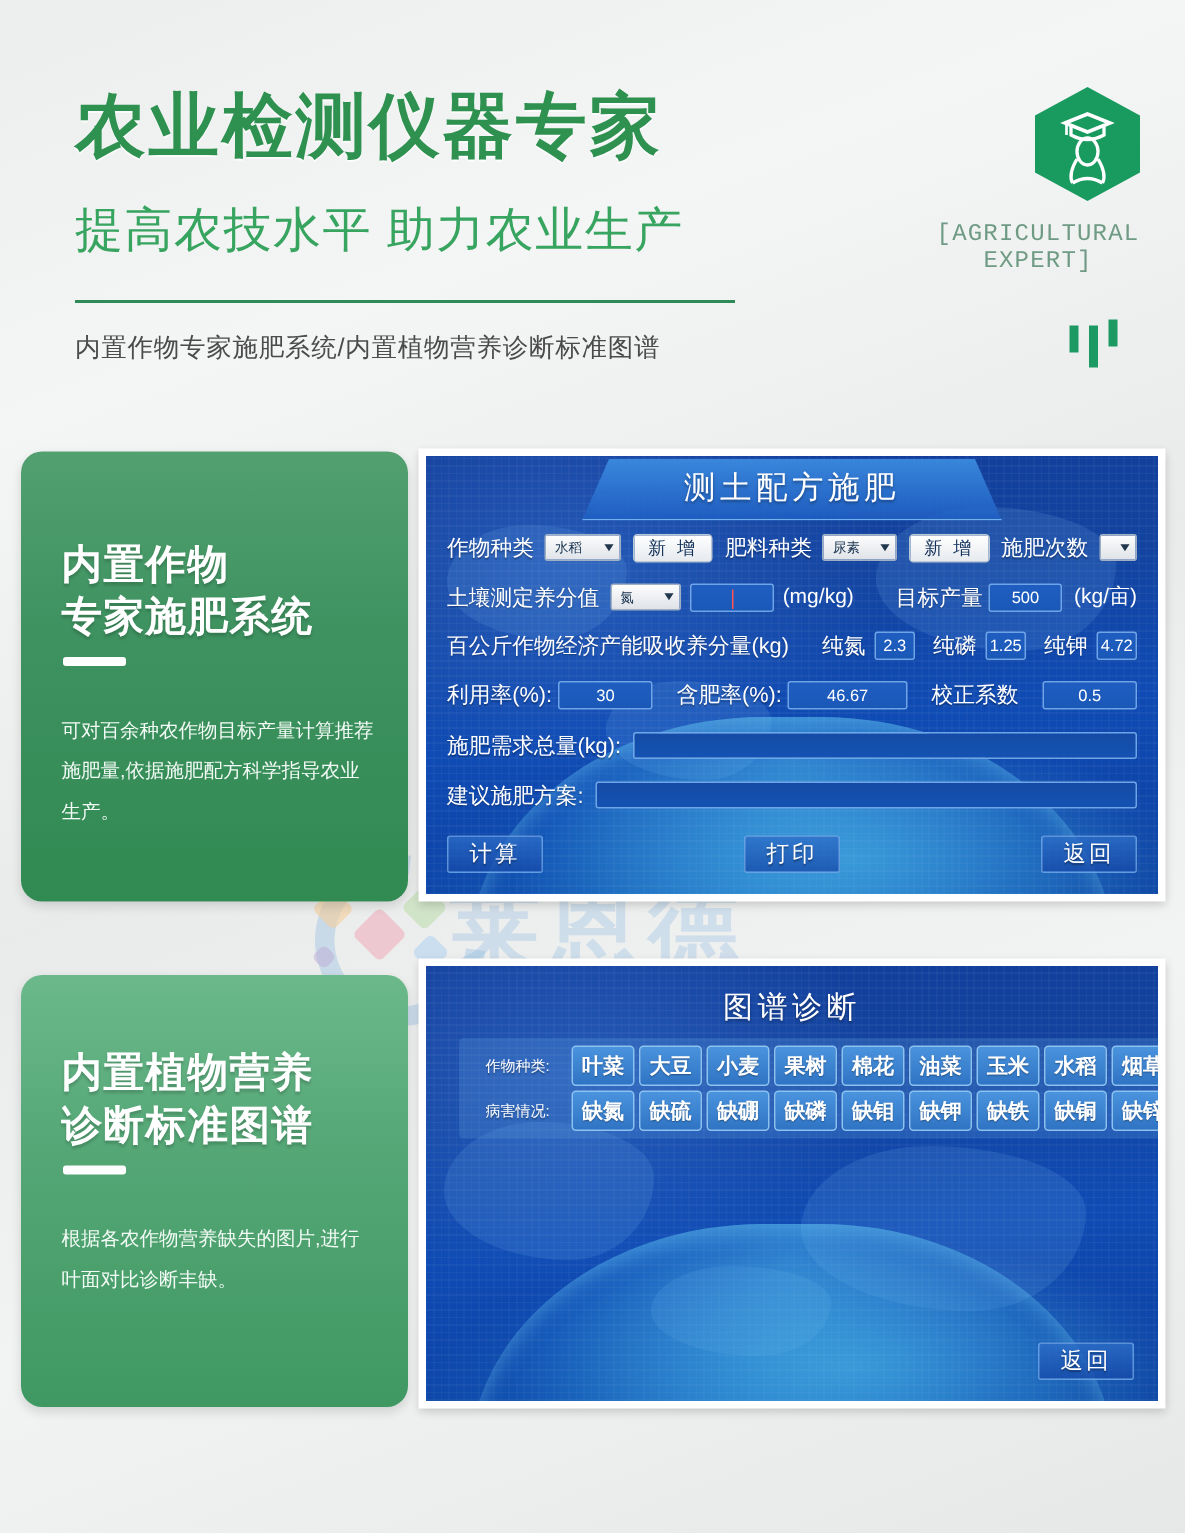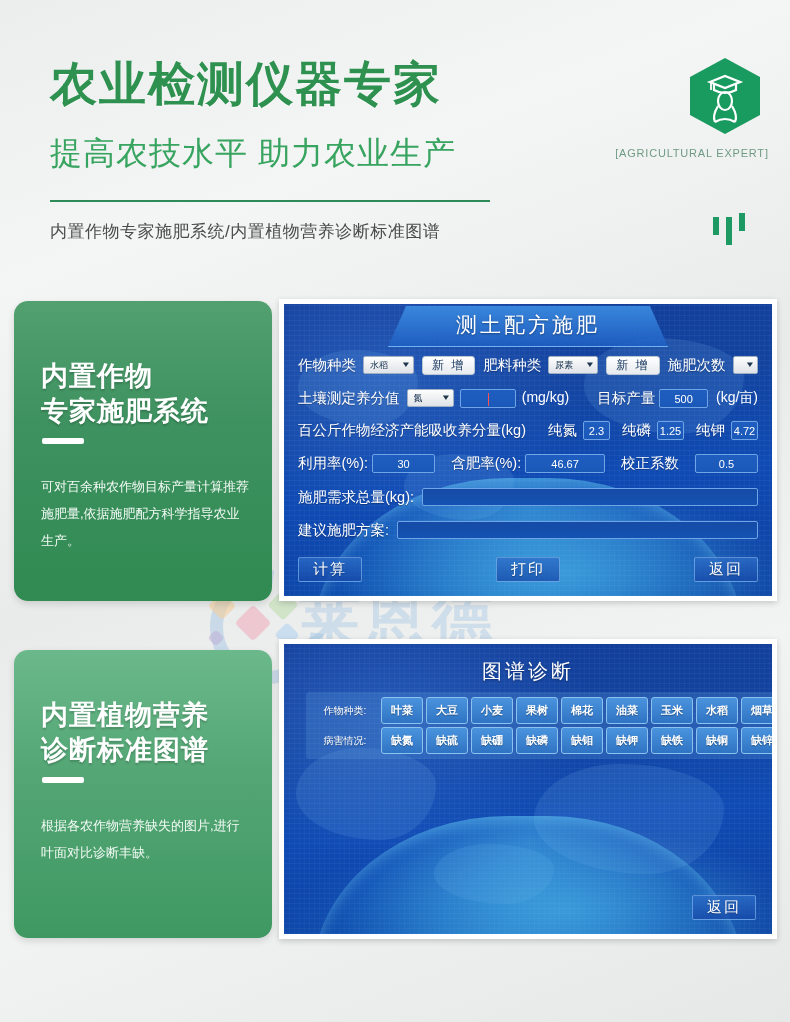--- a/index.html
+++ b/index.html
@@ -23,22 +23,22 @@
   .h-title{position:absolute;left:50px;top:53px;font-size:47px;font-weight:bold;color:#2e9150;letter-spacing:2px;
     text-shadow:0 1px 0 rgba(255,255,255,.7);}
   .h-sub{position:absolute;left:50px;top:132px;font-size:32px;color:#37a45f;letter-spacing:1px;}
   .h-rule{position:absolute;left:50px;top:200px;width:440px;height:2px;background:#2e8b57;}
   .h-desc{position:absolute;left:50px;top:220px;font-size:17px;color:#4b4b4b;letter-spacing:.5px;}
 
   .logo{position:absolute;left:690px;top:58px;width:70px;height:76px;}
   .hexa{width:70px;height:76px;background:#199a5f;
         clip-path:polygon(50% 0%,100% 25%,100% 75%,50% 100%,0% 75%,0% 25%);}
   .logo-fig{position:absolute;left:0;top:0;width:70px;height:76px;}
-  .logo-tag{position:absolute;left:612px;top:147px;width:160px;text-align:center;font-size:11px;
-        color:#6f9b85;letter-spacing:.8px;}
+  .logo-tag{position:absolute;left:612px;top:147px;width:160px;text-align:center;font-size:16px;
+        color:#6f9b85;letter-spacing:.8px;font-family:Liberation Mono, monospace;}
   .bars{position:absolute;left:713px;top:213px;width:34px;height:32px;}
   .bars i{position:absolute;width:6px;background:#1d9a63;display:block;}
 
   
   .gcard{position:absolute;left:14px;width:258px;border-radius:14px;color:#fff;
         box-shadow:0 3px 7px rgba(0,0,0,.13);z-index:3;}
   .gcard1{top:301px;height:300px;background:linear-gradient(180deg,#52a06f 0%,#3e9260 40%,#318a52 100%);}
   .gcard2{top:650px;height:288px;background:linear-gradient(180deg,#6bb98b 0%,#55a776 40%,#3f9861 100%);}
   .gc-title{position:absolute;left:27px;font-size:27px;font-weight:bold;line-height:35px;letter-spacing:1px;
         text-shadow:0 2px 2px rgba(0,0,0,.18);}
@@ -108,21 +108,21 @@
     border:1px solid rgba(150,200,250,.55);border-radius:2px;color:#fff;font-size:15px;letter-spacing:2px;
     box-sizing:border-box;text-shadow:0 1px 1px rgba(0,0,0,.35);}
 
   
   .dtable{position:absolute;left:22px;top:48px;display:flex;flex-direction:column;gap:3px;
     background:rgba(90,150,215,.28);padding:5px 6px;border-radius:3px;}
   .drow{display:flex;align-items:center;gap:3px;}
   .drow .dlbl{width:66px;color:#fff;font-size:10px;text-align:center;text-shadow:0 1px 1px rgba(0,0,0,.3);}
   .cell{width:40px;height:25px;display:flex;align-items:center;justify-content:center;
     background:linear-gradient(180deg,#4a93dd,#2f74c4);border:1px solid #8cc2ef;border-radius:3px;
-    color:#fff;font-size:11px;font-weight:bold;text-shadow:0 1px 1px rgba(0,0,0,.35);}
+    color:#fff;font-size:14px;font-weight:bold;text-shadow:0 1px 1px rgba(0,0,0,.35);}
   .ret2{position:absolute;right:16px;bottom:14px;}
 </style>
 </head>
 <body>
 
 <div class="watermark">
   <div class="wm-c"></div>
   <div class="dia" style="left:140px;top:50px;width:26px;height:26px;background:rgba(240,170,185,.55);"></div>
   <div class="dia" style="left:112px;top:36px;width:20px;height:20px;background:rgba(245,205,150,.55);"></div>
   <div class="dia" style="left:172px;top:34px;width:22px;height:22px;background:rgba(185,220,170,.55);"></div>

